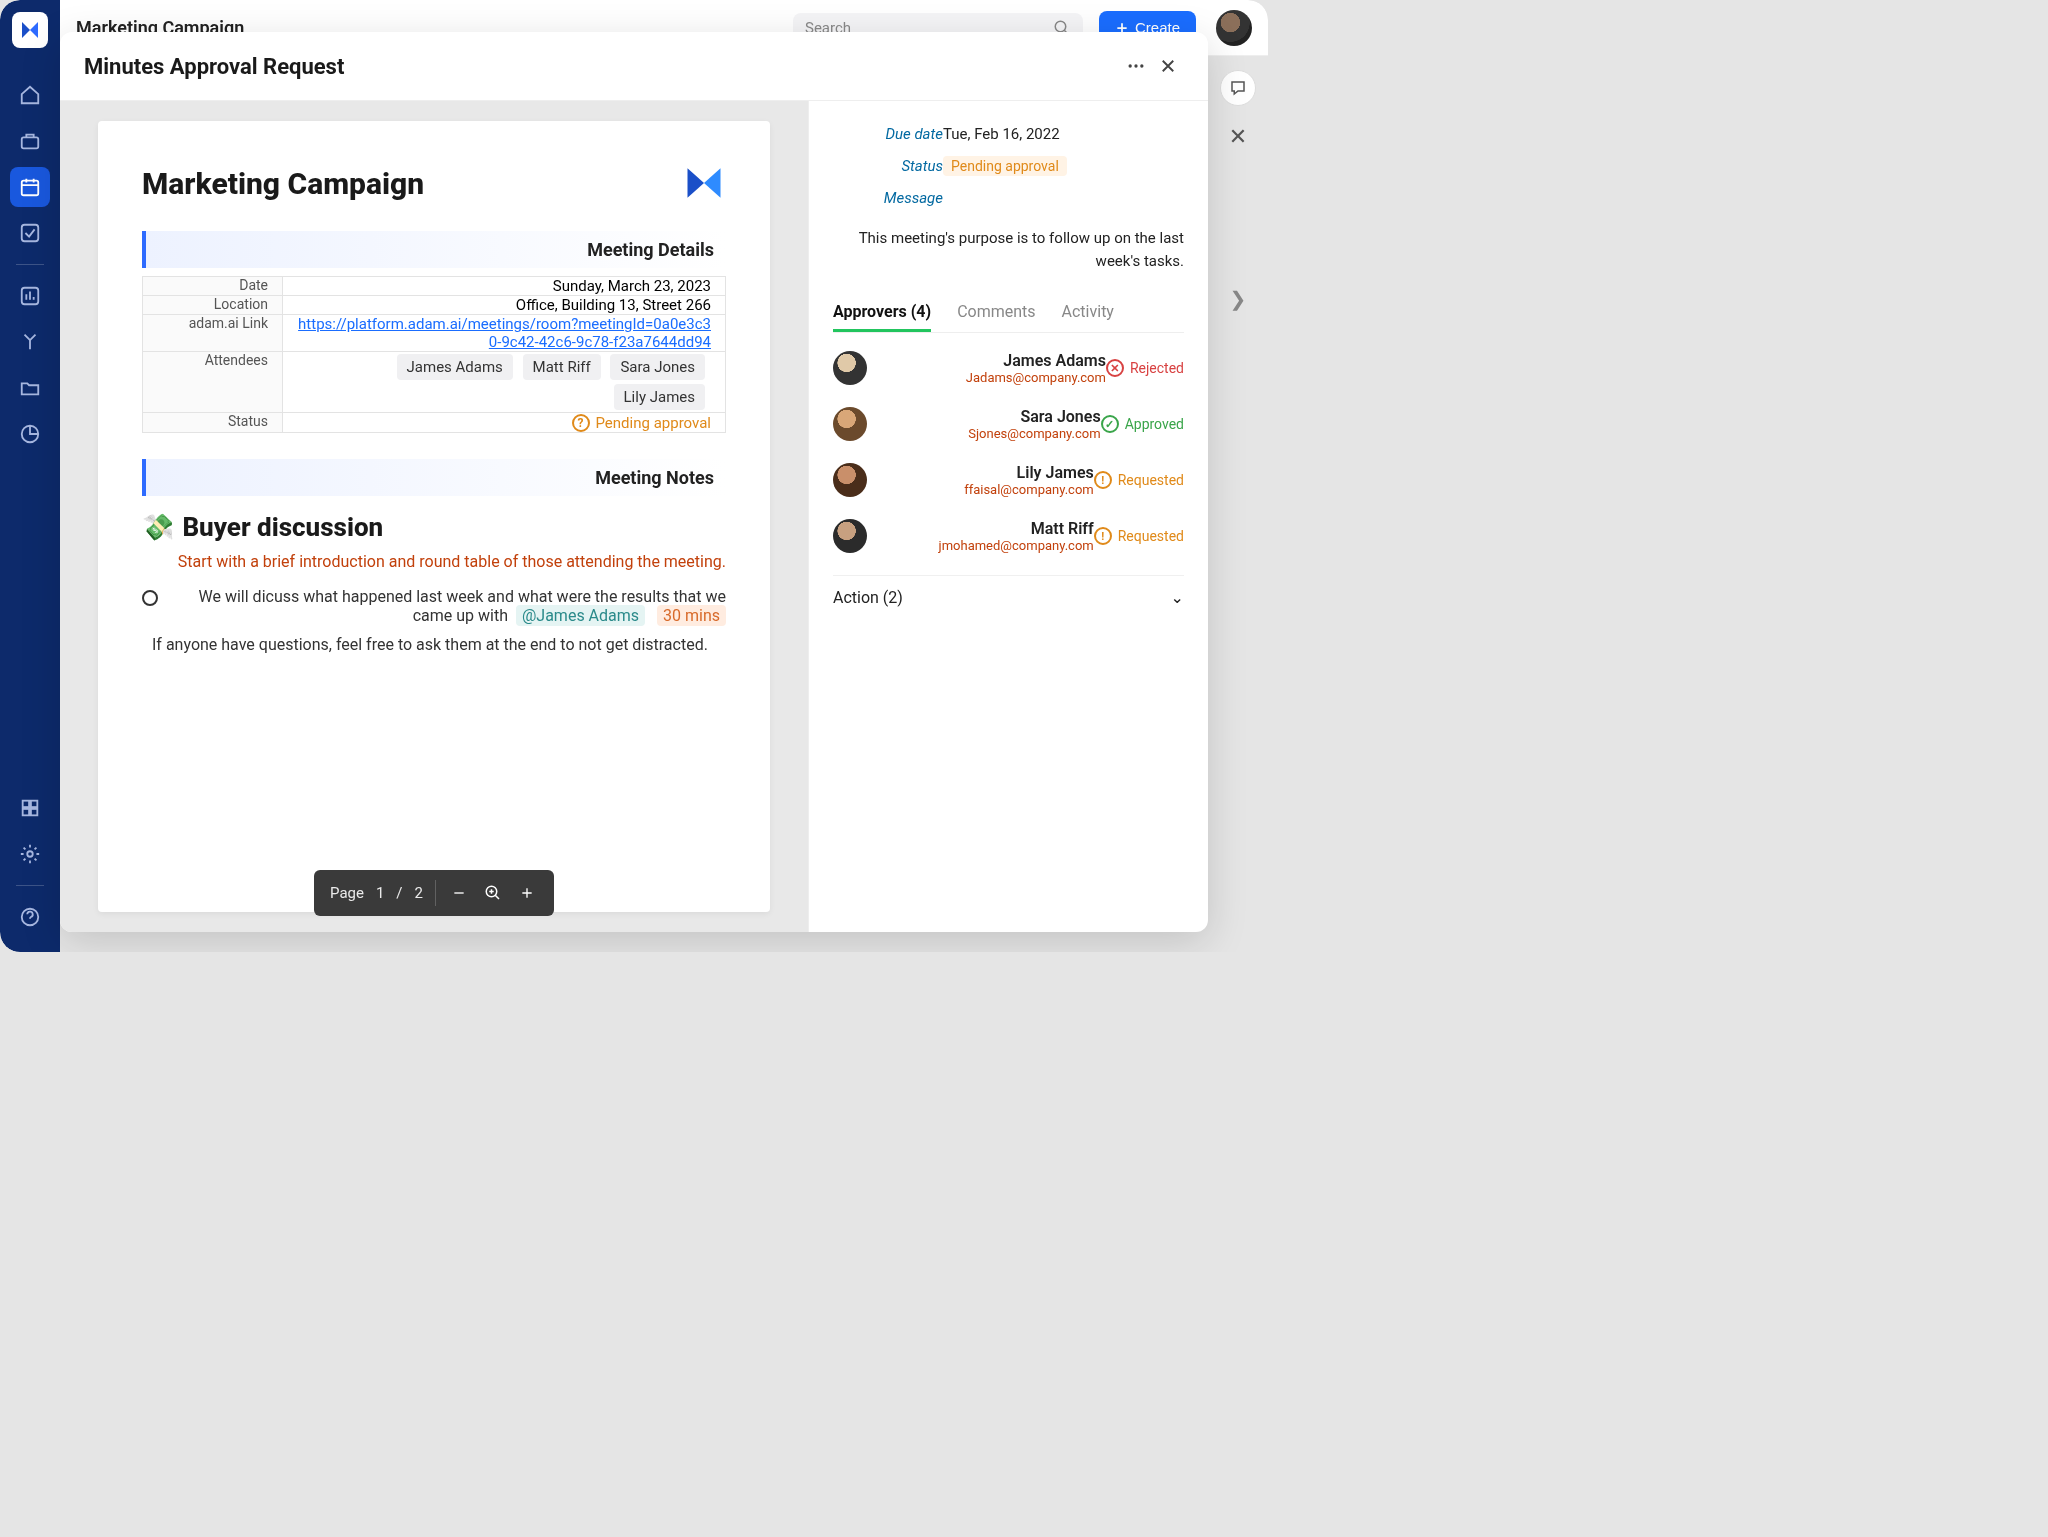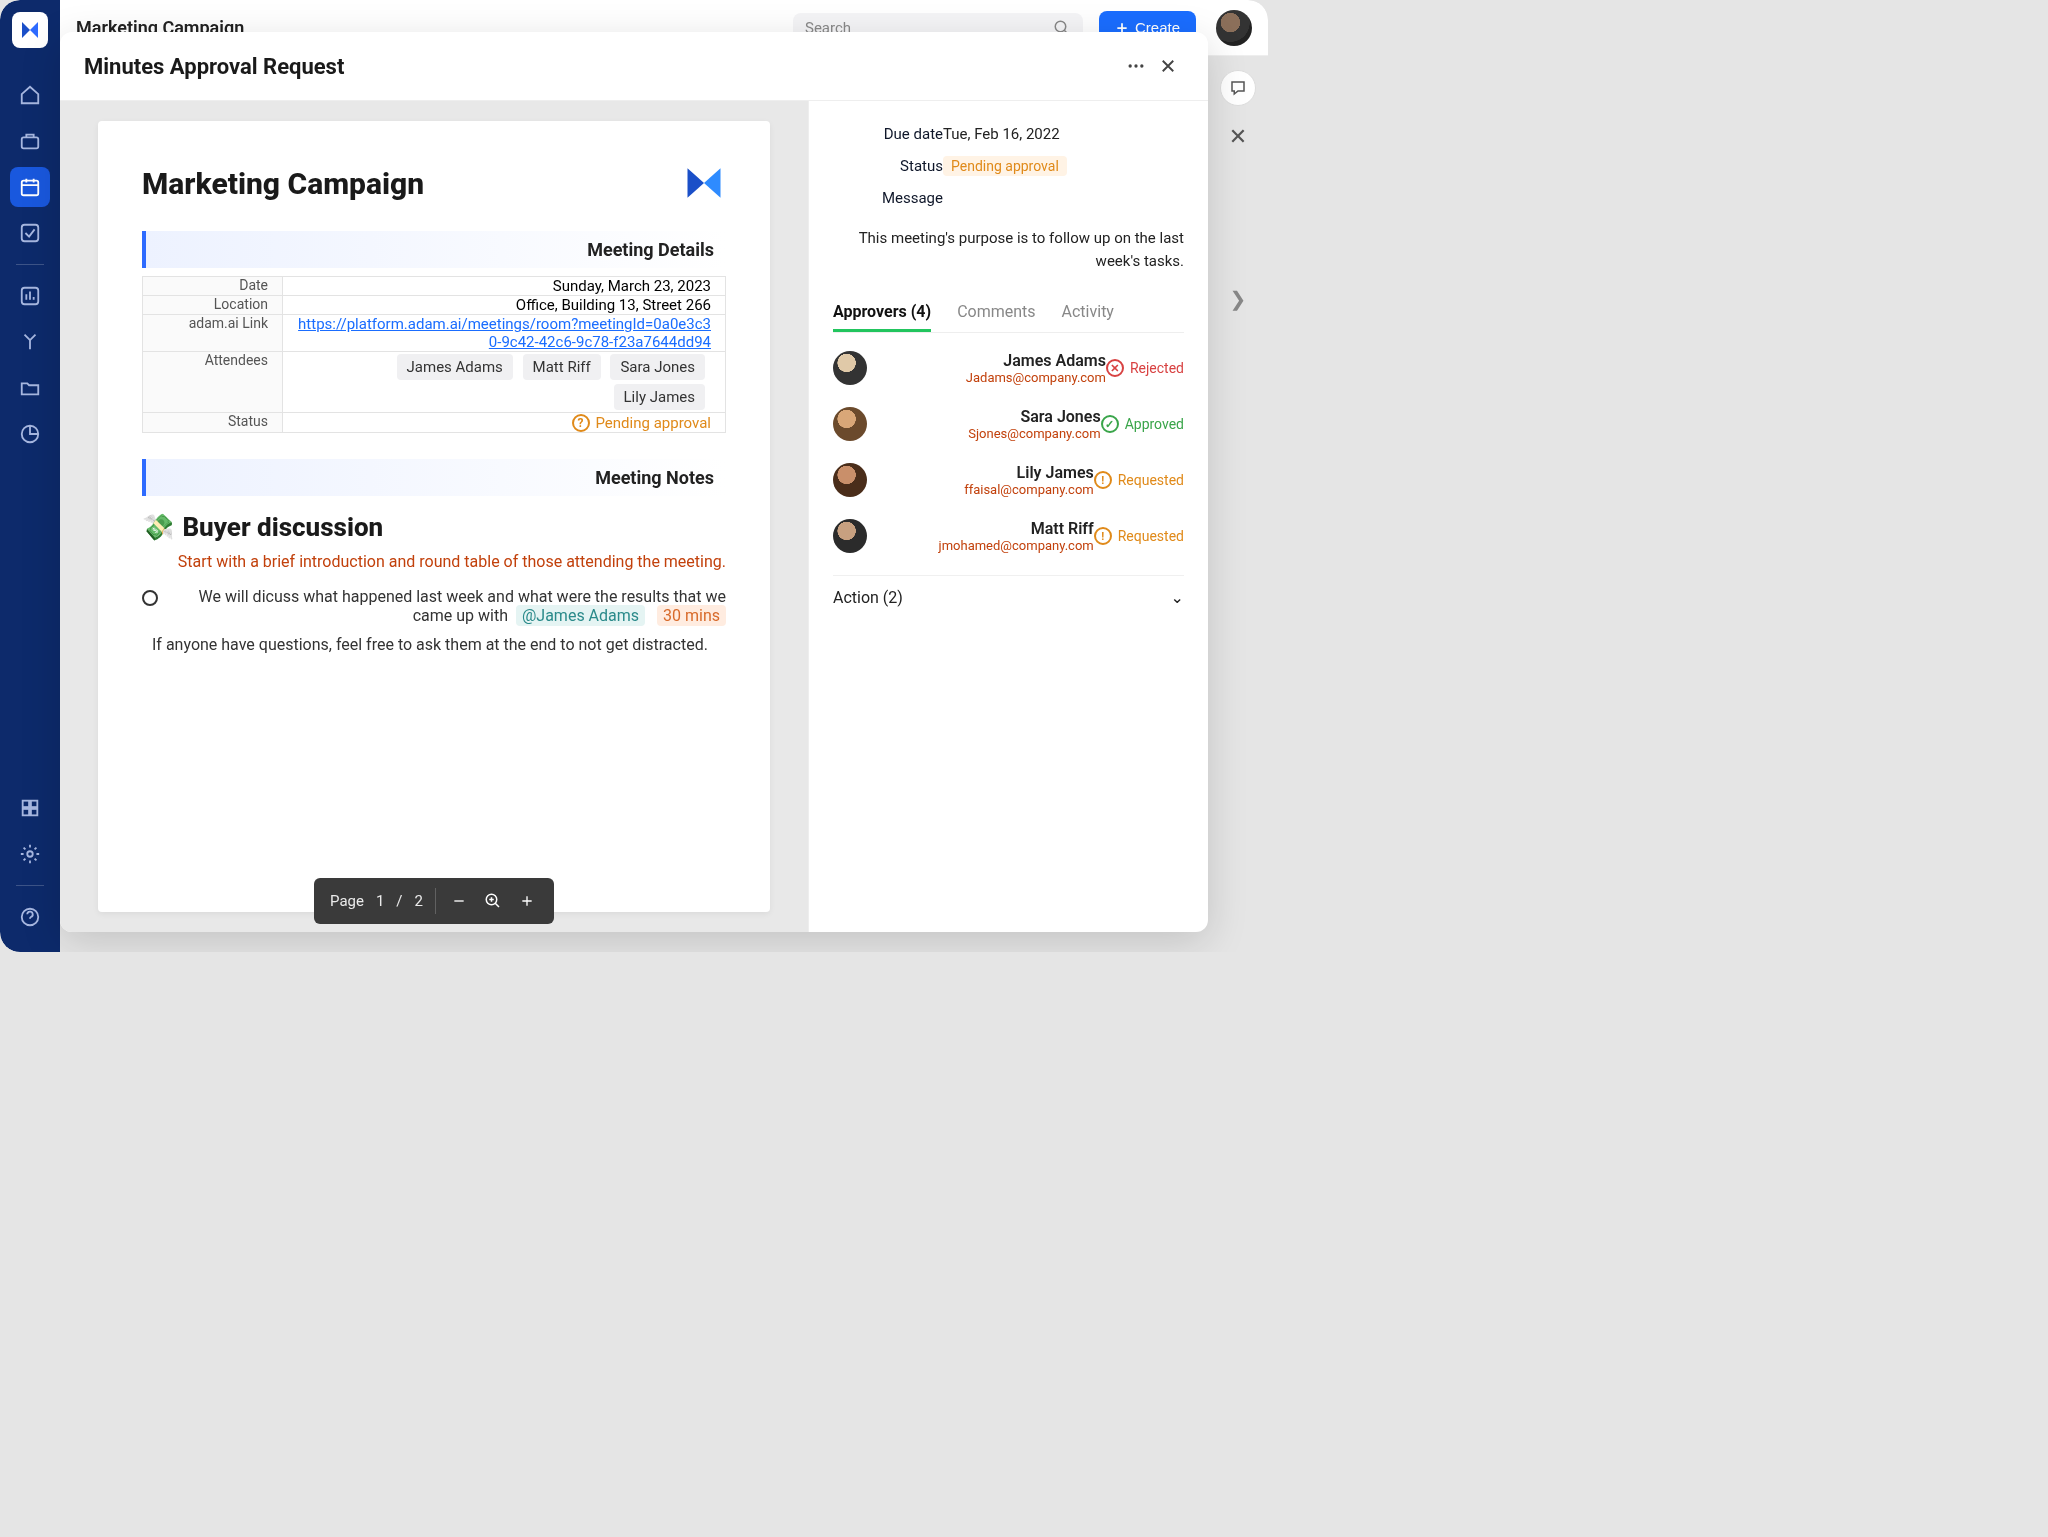--- a/index.html
+++ b/index.html
@@ -235,21 +235,21 @@
   .note-item{display:flex;gap:10px;align-items:flex-start;font-size:16px;color:#333;margin:10px 0;}
   .note-item .marker.circle{flex:none;width:16px;height:16px;border:2px solid #333;border-radius:50%;margin-top:3px;}
   .note-item .marker.square{flex:none;width:15px;height:15px;border:2px solid #333;border-radius:3px;margin-top:3px;}
   .mention{background:#e5f4f3;border-radius:4px;padding:1px 6px;color:#2a8a8a;}
   .duration{background:#ffece0;border-radius:4px;padding:1px 6px;color:#d86a2a;margin-left:8px;}
   .subbullet{font-size:16px;color:#333;margin:10px 0 14px;display:flex;gap:10px;}
 
   
   .pager{
     position:absolute;
-    bottom:8px; left:50%; transform:translateX(-50%);
+    bottom:16px; left:50%; transform:translateX(-50%);
     background:#3a3a3a;
     color:#eaeaea;
     border-radius:6px;
     display:flex;
     align-items:center;
     padding:10px 16px;
     gap:12px;
     font-size:15px;
   }
   .pager .divider{width:1px;height:26px;background:rgba(255,255,255,0.2);}
@@ -257,21 +257,21 @@
 
   
   .side-panel{
     width:400px;
     border-left:1px solid #eee;
     padding:24px 24px 12px;
     display:flex;flex-direction:column;
     overflow:auto;
   }
   .meta-row{display:flex;margin-bottom:14px;font-size:15px;}
-  .meta-row .mlabel{width:110px;color:#0f172a;}
+  .meta-row .mlabel{width:110px;color:#0369a1;font-style:italic;}
   .meta-row .mval{color:#222;}
   .badge-pending{background:#fff3e5;color:#e08a1a;border-radius:4px;padding:2px 8px;font-size:14px;}
   .msg-text{font-size:15px;color:#222;line-height:1.5;margin:6px 0 22px;}
 
   .tabs{display:flex;gap:26px;border-bottom:1px solid #eee;margin-bottom:18px;}
   .tab{font-size:16px;color:#888;padding:8px 0;cursor:pointer;}
   .tab.active{color:#111;font-weight:700;border-bottom:3px solid #22c55e;}
 
   .approver{display:flex;align-items:center;margin-bottom:22px;}
   .approver .av{width:34px;height:34px;border-radius:50%;background:#bbb;margin-right:12px;flex:none;}

